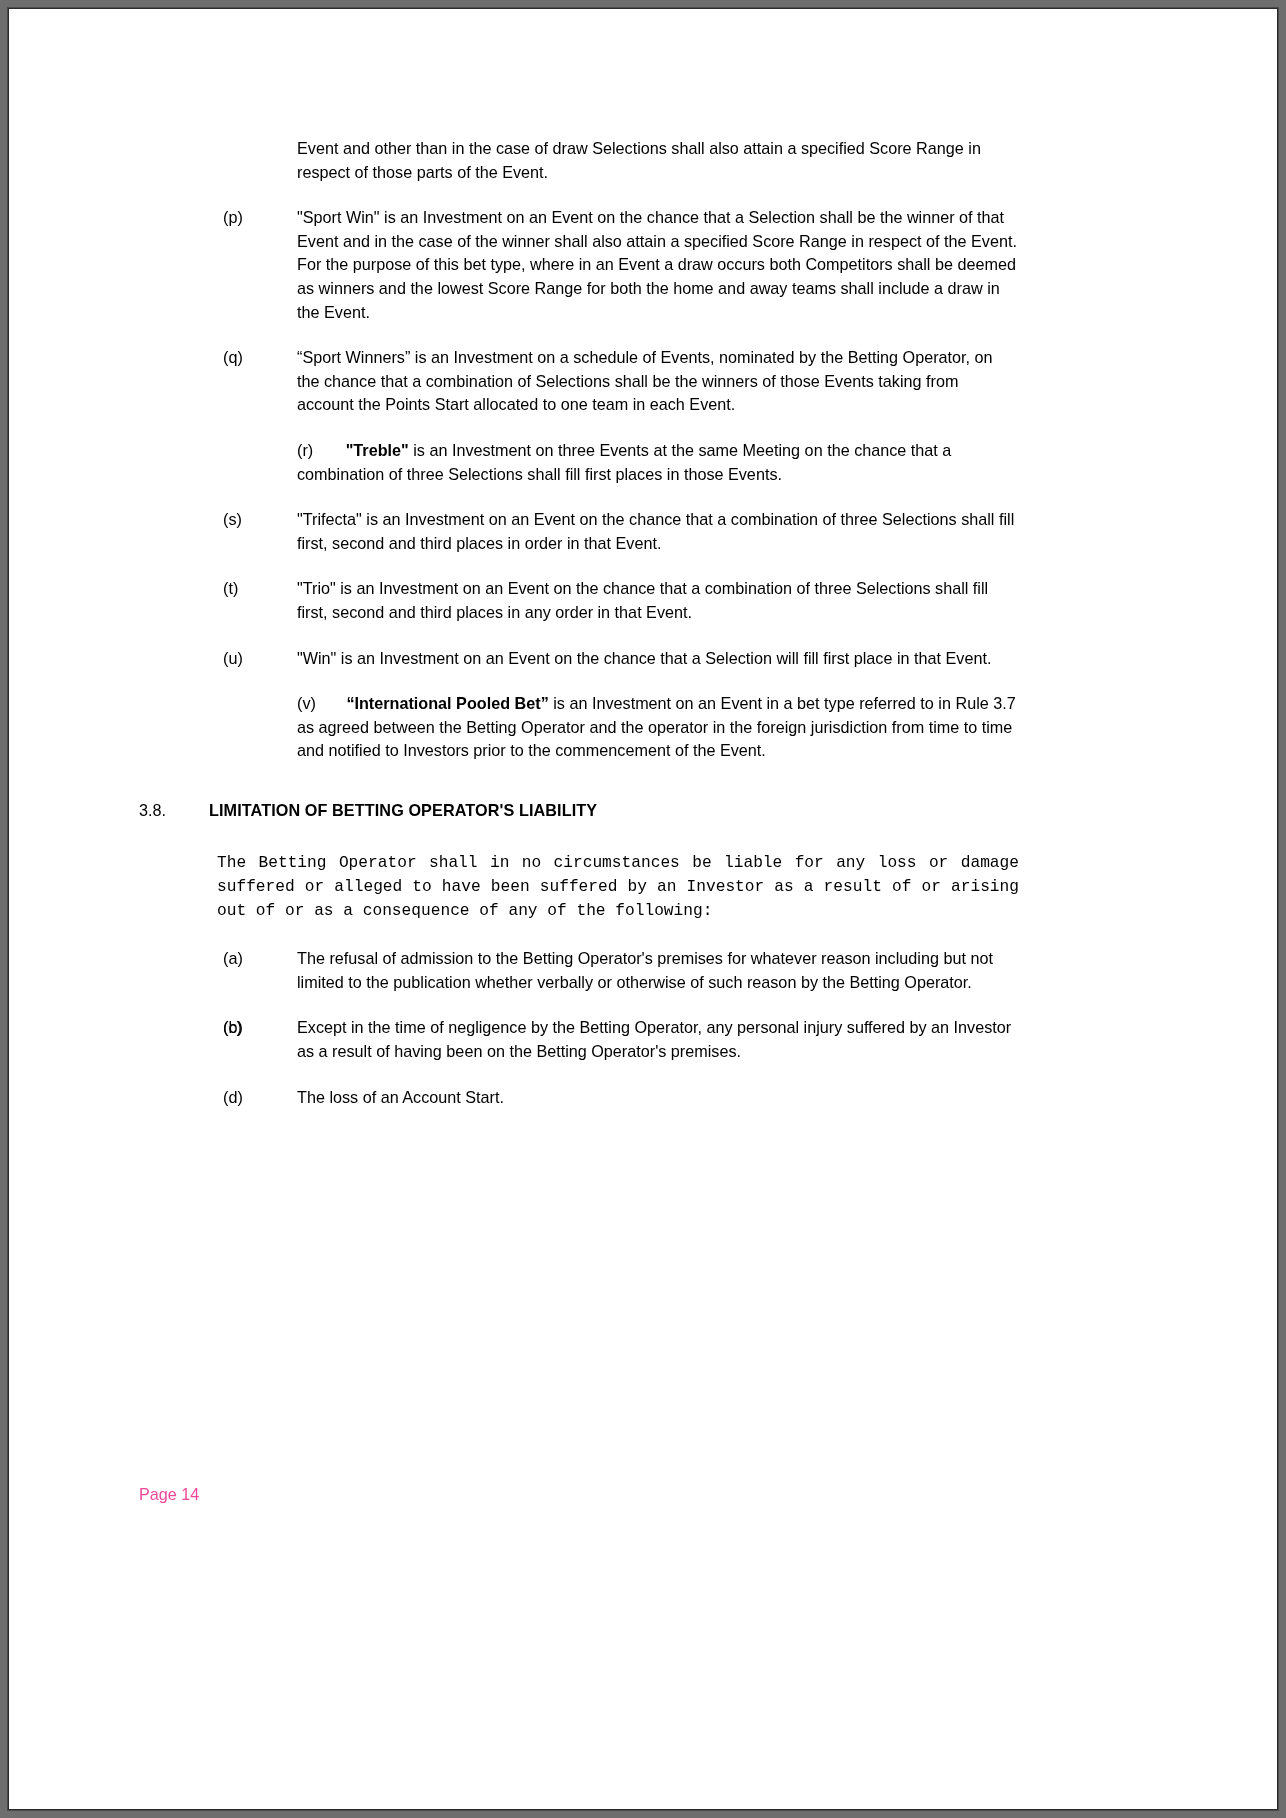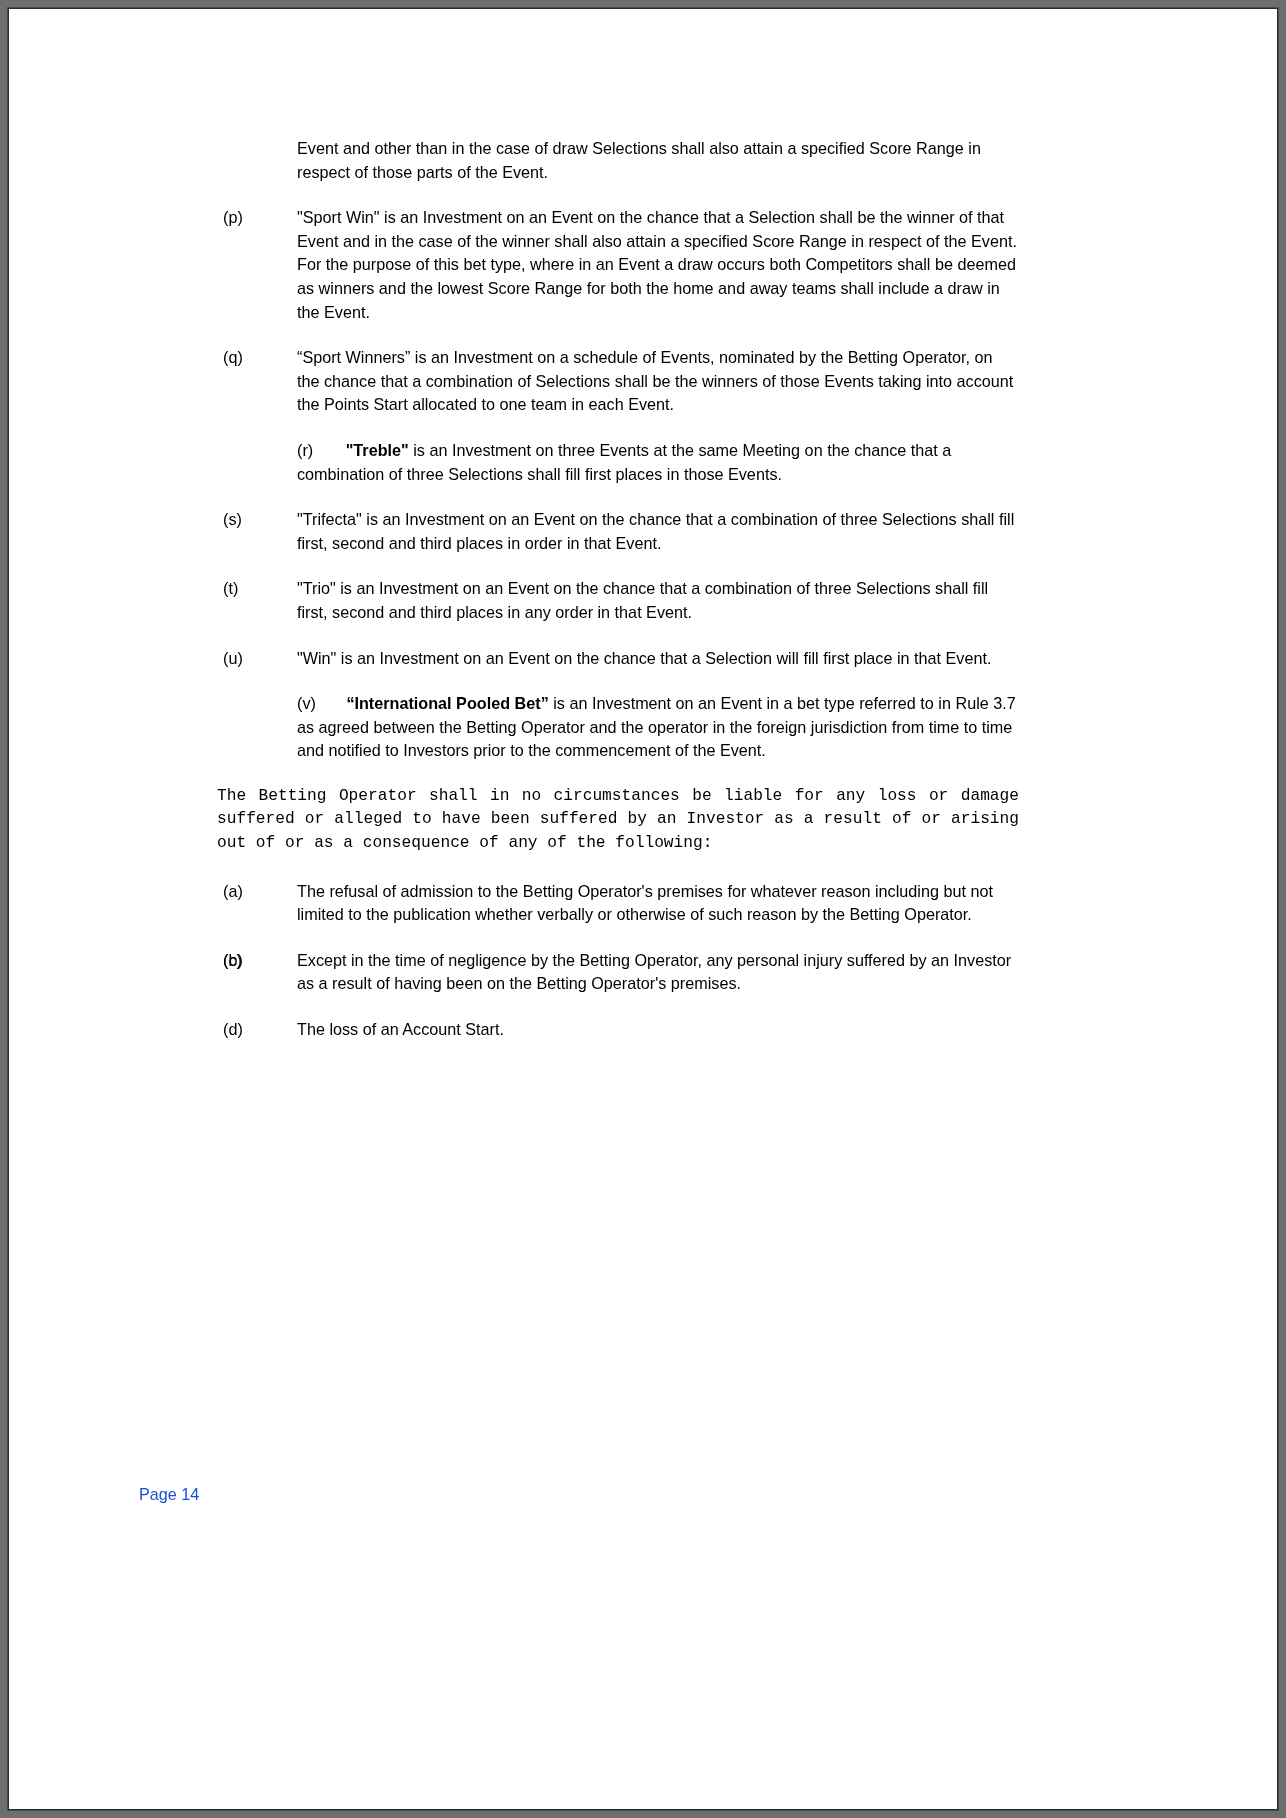--- a/index.html
+++ b/index.html
@@ -122,21 +122,21 @@
     text-align: justify;
     text-justify: inter-word;
     font-family: Liberation Mono, monospace;
   }
 
   .footer {
     position: absolute;
     left: 130px;
     top: 1476px;
     font-size: 16.2px;
-    color: #1d4ed8;
+    color: #ec4899;
   }
 </style>
 </head>
 <body>
 
 <div class="page-frame">
   <div class="page-sheet">
     <div class="page-inner">
 
       <div class="content">
@@ -145,21 +145,21 @@
           <span>Event and other than in the case of draw Selections shall also attain a specified Score Range in respect of those parts of the Event.</span>
         </div>
 
         <div class="clause ind-a">
           <span class="clause-marker">(p)</span>
           <span class="clause-body">"Sport Win" is an Investment on an Event on the chance that a Selection shall be the winner of that Event and in the case of the winner shall also attain a specified Score Range in respect of the Event.  For the purpose of this bet type, where in an Event a draw occurs both Competitors shall be deemed as winners and the lowest Score Range for both the home and away teams shall include a draw in the Event.</span>
         </div>
 
         <div class="clause ind-a">
           <span class="clause-marker">(q)</span>
-          <span class="clause-body">“Sport Winners” is an Investment on a schedule of Events, nominated by the Betting Operator, on the chance that a combination of Selections shall be the winners of those Events taking into account the Points Start allocated to one team in each Event.</span>
+          <span class="clause-body">“Sport Winners” is an Investment on a schedule of Events, nominated by the Betting Operator, on the chance that a combination of Selections shall be the winners of those Events taking from account the Points Start allocated to one team in each Event.</span>
         </div>
 
         <div class="block-indent">
           <span>(r)</span>
           <span style="display:inline-block;width:28px"></span><b>"Treble"</b><span> is an Investment on three Events at the same Meeting on the chance that a combination of three Selections shall fill first places in those Events.</span>
         </div>
 
         <div class="clause ind-b">
           <span class="clause-marker">(s)</span>
           <span class="clause-body">"Trifecta" is an Investment on an Event on the chance that a combination of three Selections shall fill first, second and third places in order in that Event.</span>
@@ -174,20 +174,24 @@
           <span class="clause-marker">(u)</span>
           <span class="clause-body plain-just">"Win" is an Investment on an Event on the chance that a Selection will fill first place in that Event.</span>
         </div>
 
         <div class="block-indent">
           <span>(v)</span>
           <span style="display:inline-block;width:26px"></span><b>“International Pooled Bet”</b><span> is an Investment on an Event in a bet type referred to in Rule 3.7 as agreed between the Betting Operator and the operator in the foreign jurisdiction from time to time and notified to Investors prior to the commencement of the Event.</span>
         </div>
 
 
+        <div class="section-heading">
+          <span class="sec-num">3.8.</span>
+          <span class="sec-title">LIMITATION OF BETTING OPERATOR'S LIABILITY</span>
+        </div>
 
         <div class="lead-para">
           <span>The Betting Operator shall in no circumstances be liable for any loss or damage suffered or alleged to have been suffered by an Investor as a result of or arising out of or as a consequence of any of the following:</span>
         </div>
 
         <div class="clause ind-b">
           <span class="clause-marker">(a)</span>
           <span class="clause-body">The refusal of admission to the Betting Operator's premises for whatever reason including but not limited to the publication whether verbally or otherwise of such reason by the Betting Operator.</span>
         </div>
 

